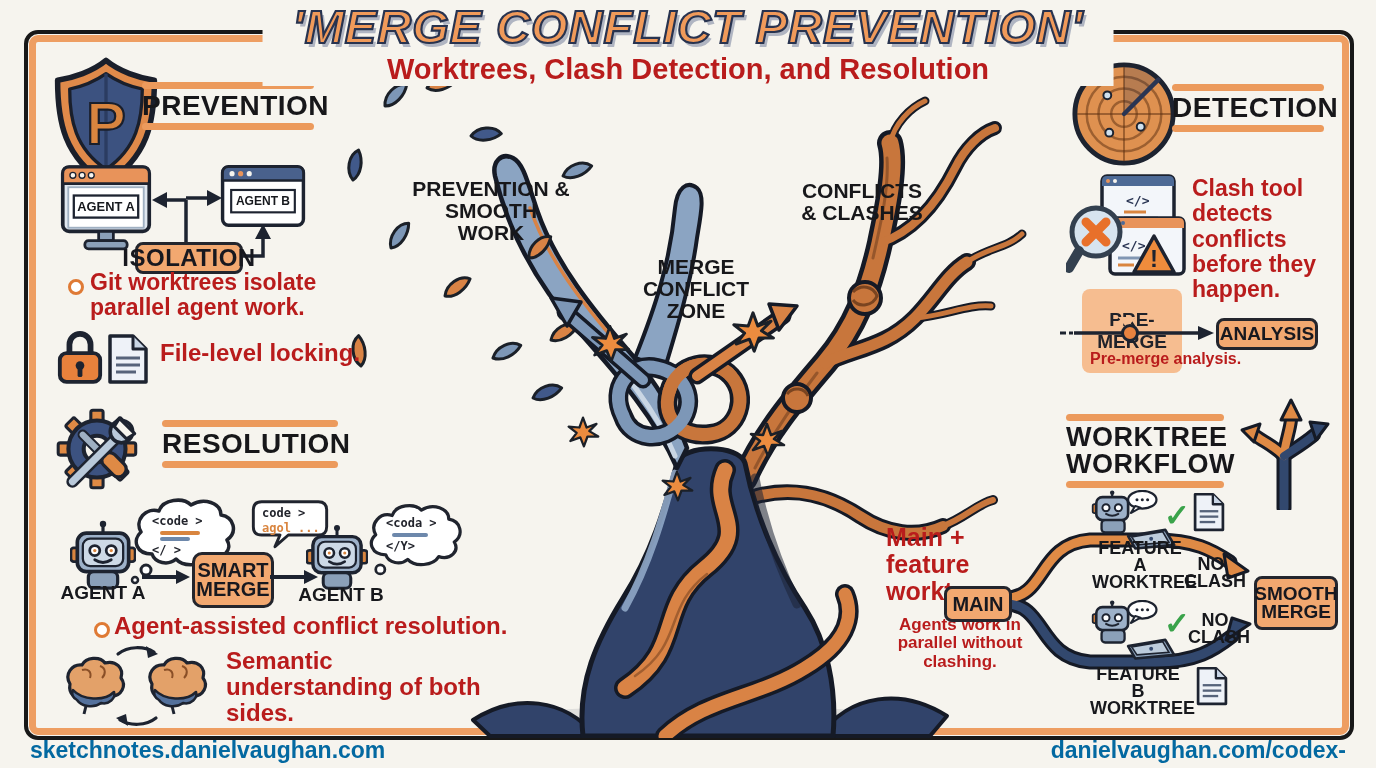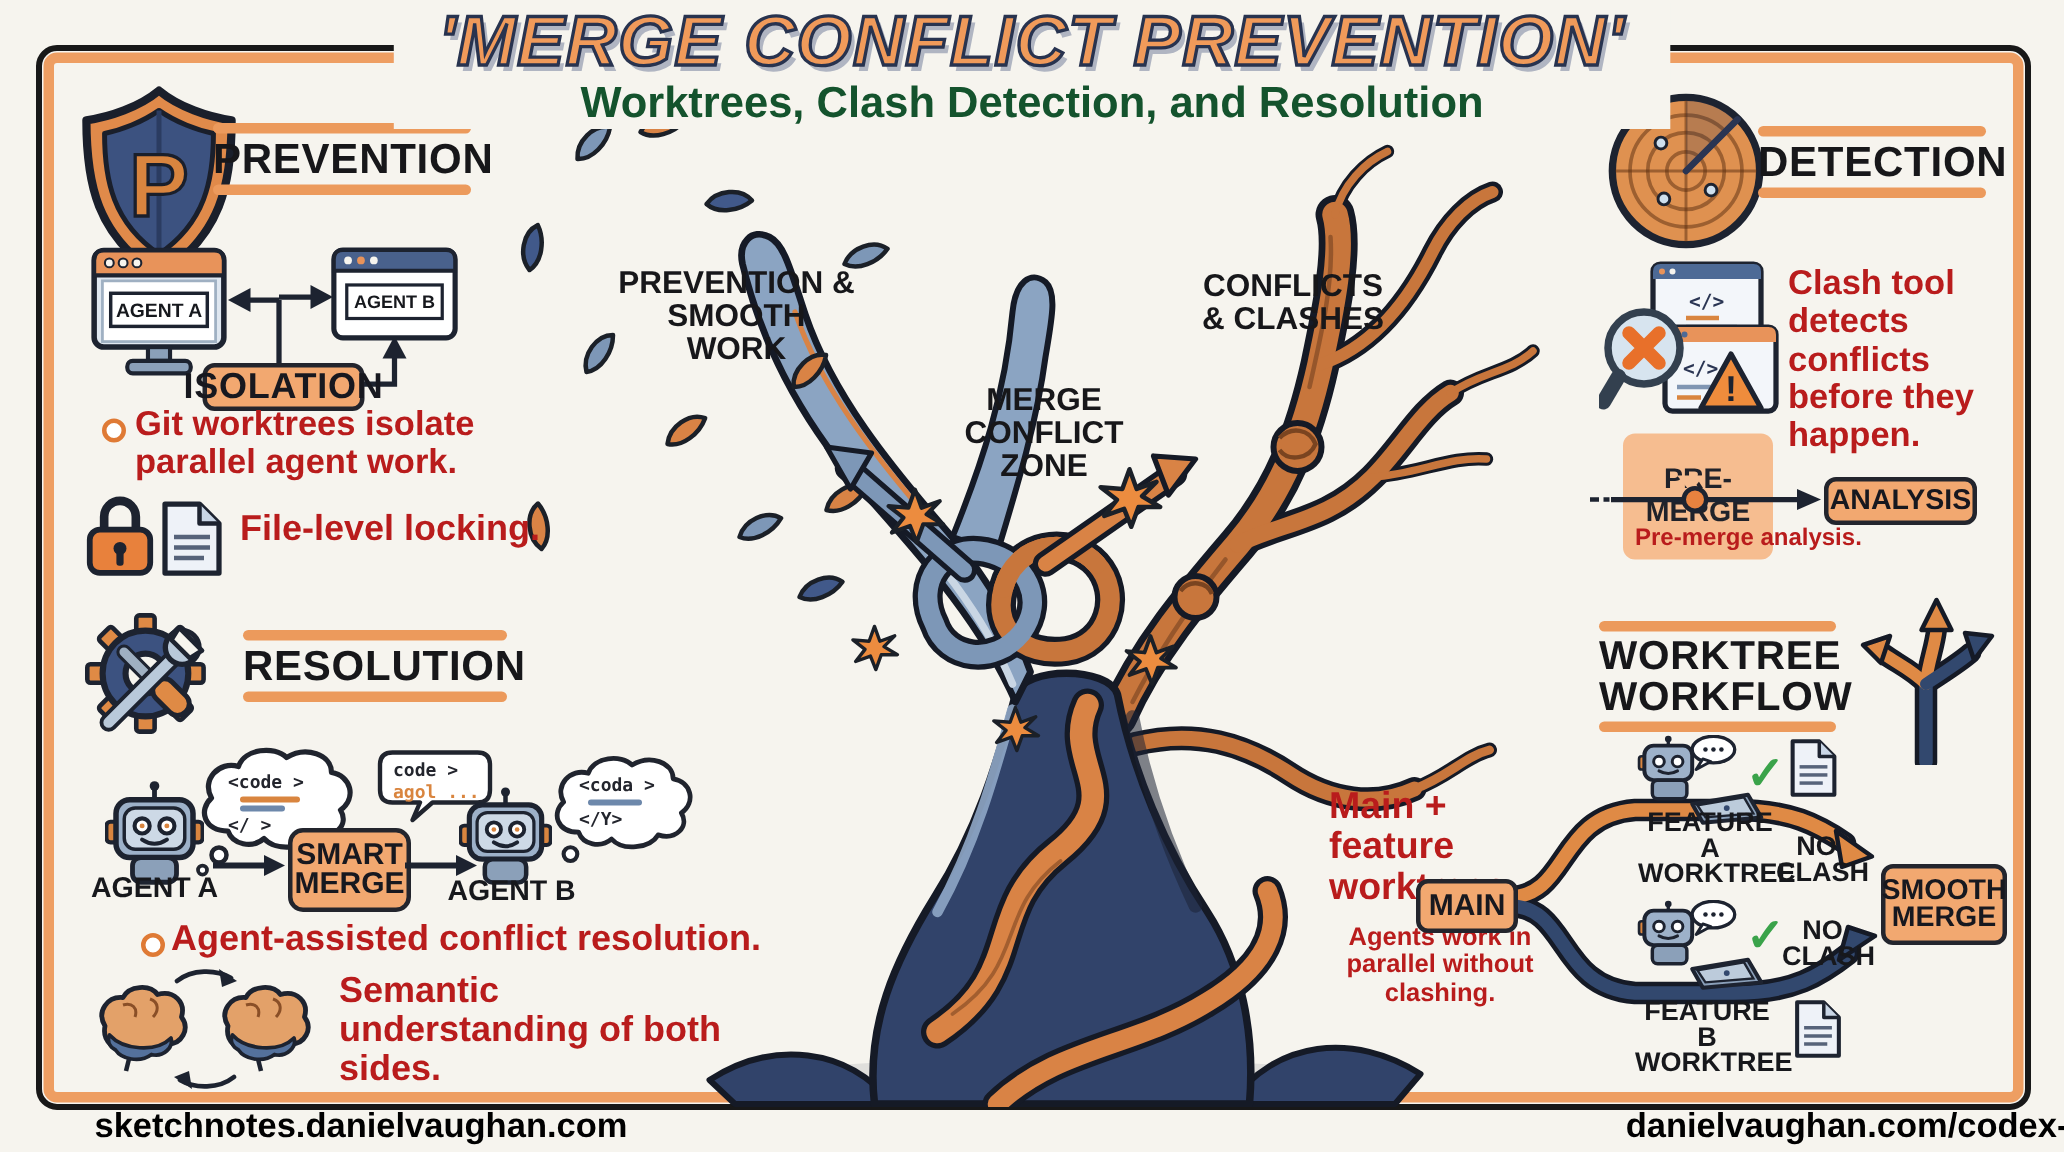--- a/index.html
+++ b/index.html
@@ -14,21 +14,21 @@
   
   .frame{position:absolute;left:24px;top:30px;width:1322px;height:702px;
     border:4px solid #181818;border-radius:14px;}
   .frame-inner{position:absolute;inset:1px;border:7px solid #ee9e62;border-radius:9px;}
   
   .title-wrap{position:absolute;top:2px;left:50%;transform:translateX(-50%);
     background:#f6f4ee;padding:0 30px;text-align:center;z-index:6;white-space:nowrap;}
   .title{font-size:47px;font-weight:800;letter-spacing:1px;color:#f09a5a;
     -webkit-text-stroke:2.2px #28334f;
     text-shadow:3px 4px 0 rgba(90,105,140,.45);line-height:1.05;font-style:italic;}
-  .subtitle{font-size:29px;font-weight:700;color:#14532d;margin-top:2px;}
+  .subtitle{font-size:29px;font-weight:700;color:#b91c1c;margin-top:2px;}
   
   .hblock{display:flex;flex-direction:column;z-index:4;}
   .hbar{height:7px;background:#ec9a5c;border-radius:5px;}
   .htext{font-weight:800;color:#17171a;font-size:28px;letter-spacing:.5px;line-height:1.0;
     margin:3px 0;}
   
   .note{font-weight:700;color:#b91c1c;font-size:23px;line-height:1.08;z-index:4;}
   .bullet{width:10px;height:10px;border:3.5px solid #df7a35;border-radius:50%;
     background:#fff;z-index:4;}
   
@@ -38,21 +38,21 @@
   .tag{background:#f6bd90;border-radius:8px;color:#20222a;font-weight:800;
     text-align:center;z-index:4;}
   .tag-pointer{width:0;height:0;border-left:9px solid transparent;border-right:9px solid transparent;
     border-top:11px solid #f6bd90;z-index:4;}
   .small-label{font-weight:800;font-size:18px;line-height:.95;text-align:center;color:#17181c;z-index:5;}
   .tree-label{font-weight:800;font-size:21px;line-height:1.05;text-align:center;color:#17171a;z-index:3;}
   .check{font-size:31px;font-weight:900;color:#3aa34a;z-index:5;line-height:1;}
   .bubble-text{font-family:"DejaVu Sans Mono", monospace;font-weight:700;font-size:12px;
     color:#23252d;line-height:1.25;z-index:5;}
   .scrib{height:4px;border-radius:2px;margin:2px 0;}
-  .footer{font-size:23px;font-weight:800;color:#000000;z-index:6;margin-left:33px;}
+  .footer{font-size:23px;font-weight:800;color:#0369a1;z-index:6;}
   svg{display:block;}
   .z2{z-index:2;} .z3{z-index:3;} .z4{z-index:4;} .z5{z-index:5;}
 </style>
 </head>
 <body>
 
 <div class="stage">
 
   <svg width="0" height="0" style="position:absolute" aria-hidden="true">
     <defs>

